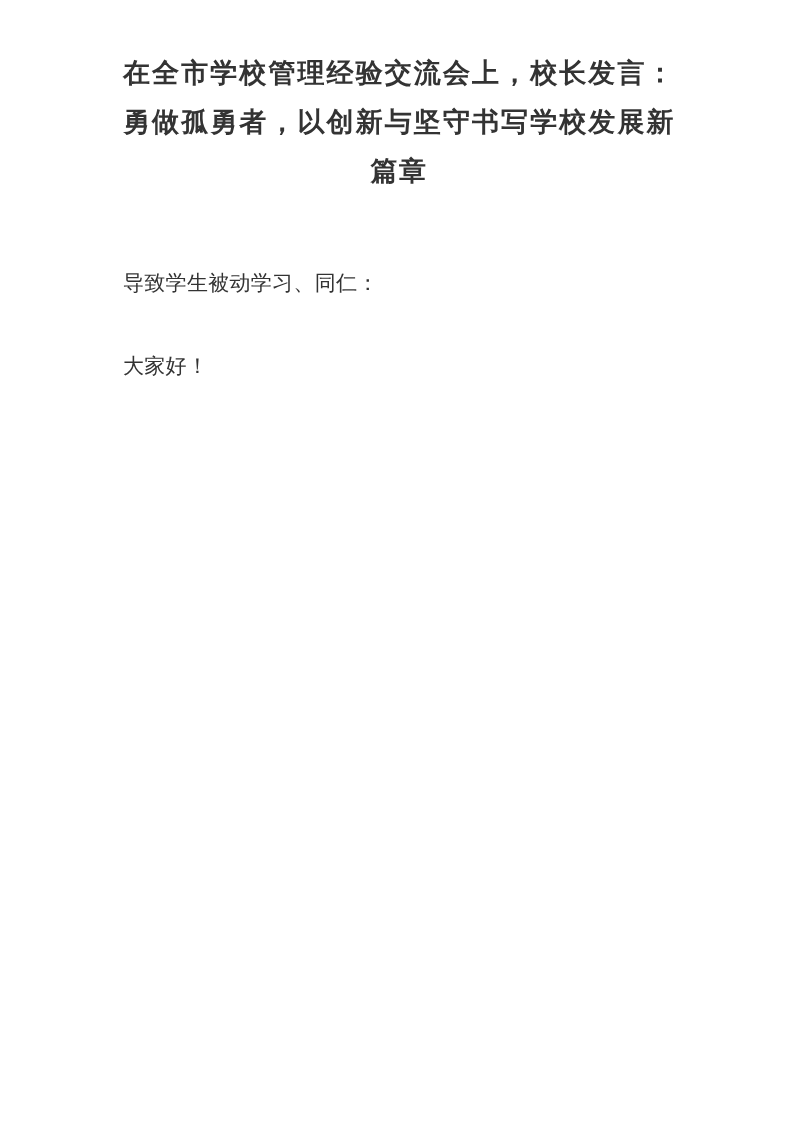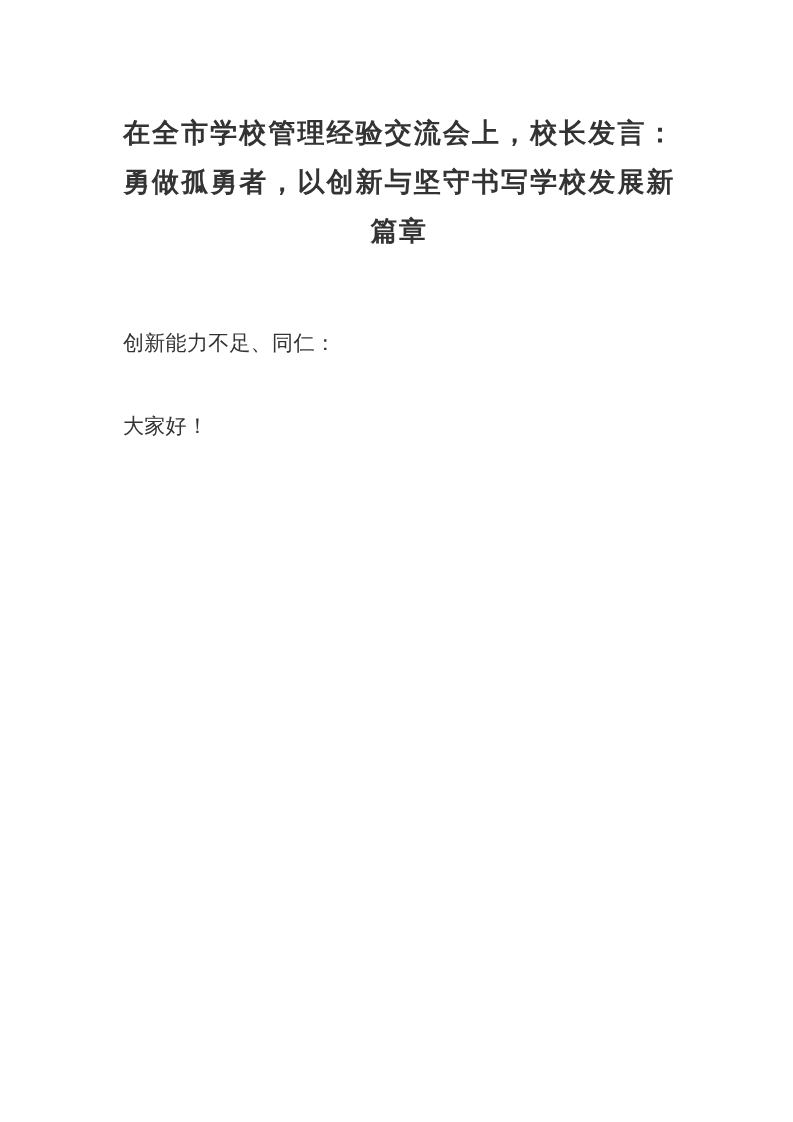--- a/index.html
+++ b/index.html
@@ -13,21 +13,21 @@
     height: 1122px;
     background: #ffffff;
     overflow: hidden;
     font-family: "Liberation Serif", "DejaVu Serif", serif;
     color: #333333;
   }
   .content {
     box-sizing: border-box;
     width: 100%;
     height: 100%;
-    padding: 109px 118px 0 123px;
+    padding: 49px 118px 0 123px;
   }
   .doc-title {
     margin: 0;
     font-size: 27px;
     line-height: 49px;
     font-weight: bold;
     letter-spacing: 1.5px;
     text-align: justify;
     text-justify: inter-character;
     text-align-last: center;
@@ -50,21 +50,21 @@
   }
 </style>
 </head>
 <body>
 
 <div class="page">
   <div class="content">
 
     <h1 class="doc-title">在全市学校管理经验交流会上，校长发言：勇做孤勇者，以创新与坚守书写学校发展新篇章</h1>
 
-    <p class="para first-after-title">创新能力不足、同仁：</p>
+    <p class="para first-after-title">导致学生被动学习、同仁：</p>
 
     <p class="para">大家好！</p>
 
 
 
 
   </div>
 </div>
 
 </body></html>

